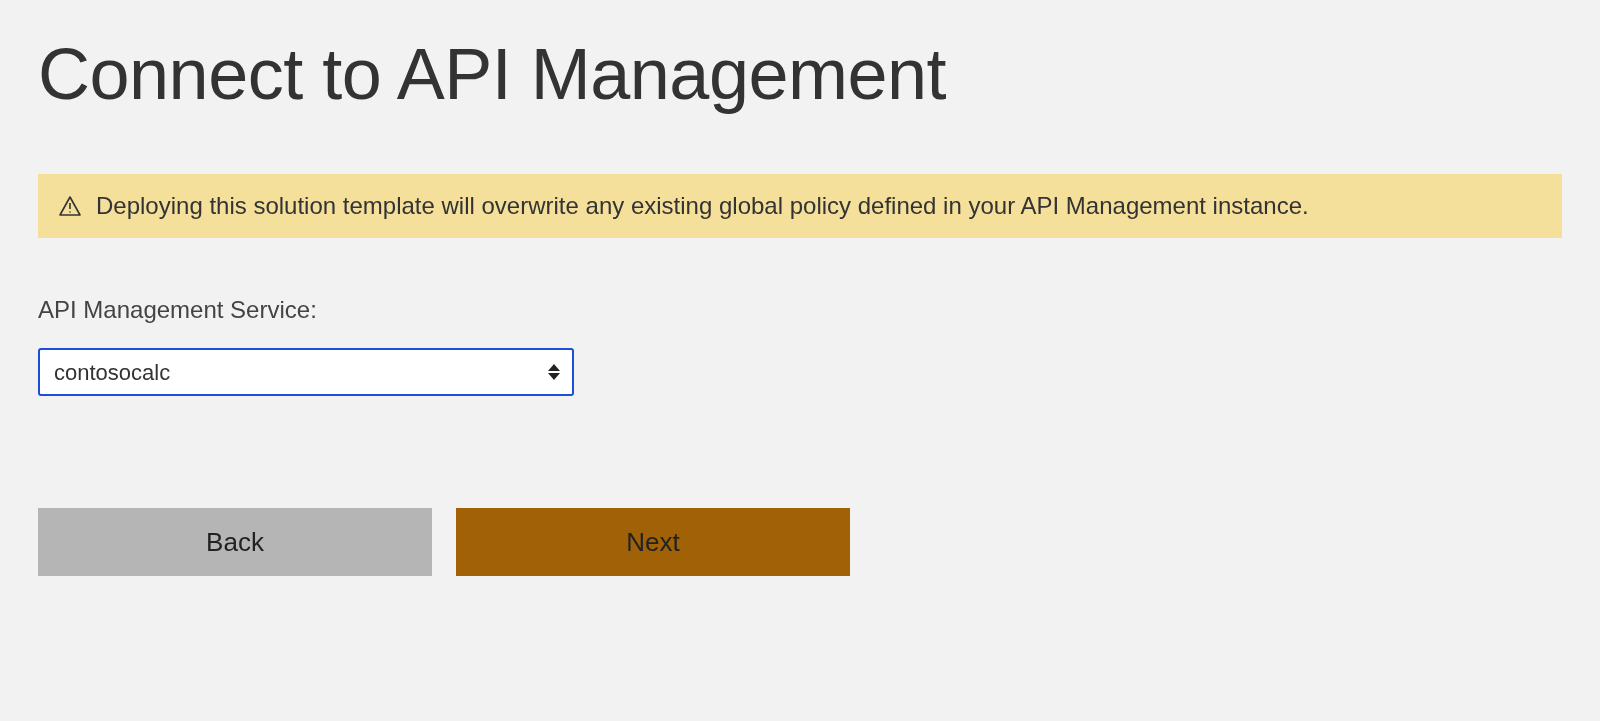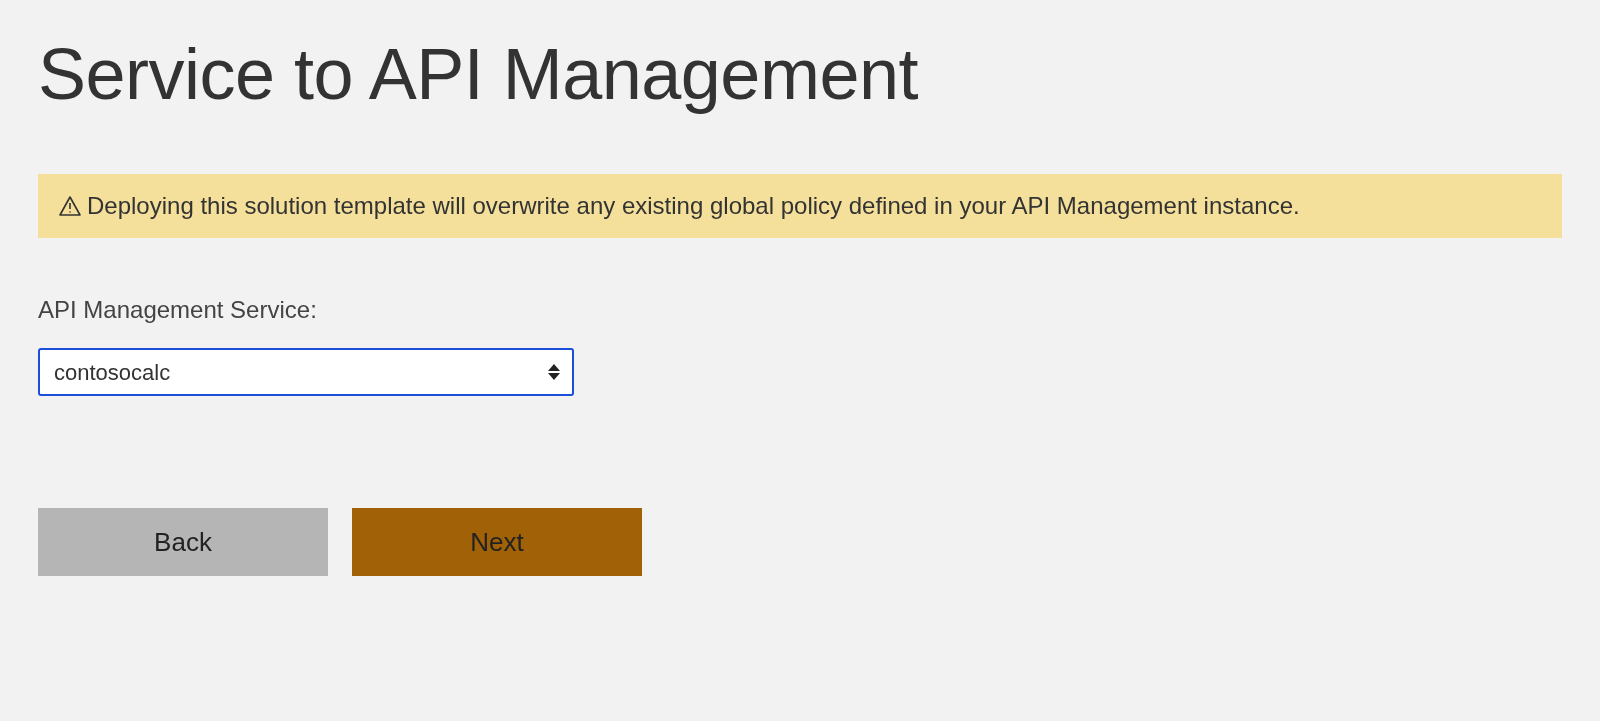--- a/index.html
+++ b/index.html
@@ -21,21 +21,21 @@
       color: #333;
       letter-spacing: -0.5px;
       line-height: 1.1;
       margin-bottom: 60px;
     }
     .warning-banner {
       background: #f4e09a;
       padding: 18px 20px;
       display: flex;
       align-items: center;
-      gap: 5px;
+      gap: 14px;
       margin-bottom: 58px;
     }
     .warning-icon {
       flex-shrink: 0;
       width: 24px;
       height: 24px;
     }
     .warning-text {
       font-size: 24px;
       color: #333;
@@ -87,41 +87,41 @@
     }
     .arrow-down {
       border-top: 7px solid #222;
     }
     .button-row {
       margin-top: 112px;
       display: flex;
       gap: 24px;
     }
     .btn {
-      width: 290px;
+      width: 394px;
       height: 68px;
       font-size: 26px;
       font-family: inherit;
       border: none;
       cursor: pointer;
       font-weight: 400;
     }
     .btn-back {
       background: #b5b5b5;
       color: #222;
     }
     .btn-next {
       background: #a16207;
       color: #222;
     }
   </style>
 </head>
 <body>
 
-<h1 class="page-title">Service to API Management</h1>
+<h1 class="page-title">Connect to API Management</h1>
 
 <div class="warning-banner">
   <span class="warning-icon">
     <svg viewBox="0 0 24 24" width="24" height="24" fill="none" stroke="#333" stroke-width="1.6">
       <path d="M12 3 L22 21 L2 21 Z" stroke-linejoin="round"></path>
       <line x1="12" y1="9" x2="12" y2="15"></line>
       <circle cx="12" cy="18" r="0.8" fill="#333" stroke="none"></circle>
     </svg>
   </span>
   <span class="warning-text">Deploying this solution template will overwrite any existing global policy defined in your API Management instance.</span>

